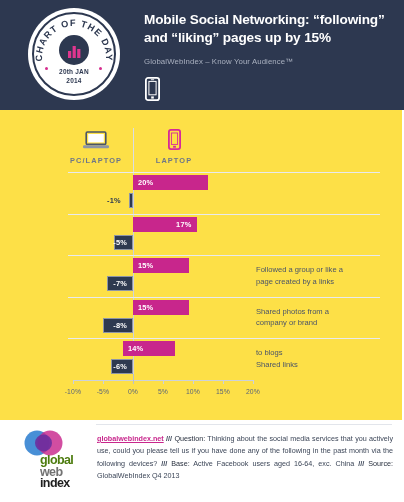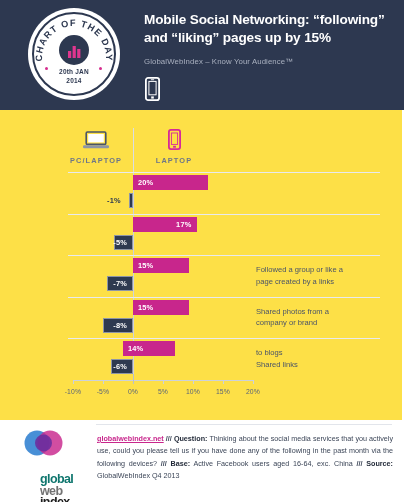--- a/index.html
+++ b/index.html
@@ -119,31 +119,31 @@
     text-align:center; font-size:6.8px; color:#5c6577; letter-spacing:.2px;
   }
 
   
   .footer { position:absolute; left:0; top:420px; width:404px; height:82px; background:#fff; }
   .footer-sep { position:absolute; left:96px; top:4px; width:296px; height:1px; background:#e2e5eb; }
   .gwi-logo { position:absolute; left:20px; top:10px; width:72px; height:64px; }
   .gwi-circles { position:absolute; left:0; top:0; width:72px; height:30px; }
   .gwi-word { position:absolute; left:20px; top:24px; width:60px; line-height:1.0; }
   .gwi-word div { font-size:12.5px; letter-spacing:-0.6px; }
-  .gwi-global { color:#0f766e; font-weight:bold;margin-top:19px; }
+  .gwi-global { color:#4d7c0f; font-weight:bold; }
   .gwi-web { color:#737373; font-weight:bold; margin-top:-1px; }
   .gwi-index { color:#1d1d1d; font-weight:bold; margin-top:-1px; }
 
   .footer-text {
     position:absolute; left:97px; top:13px; width:296px;
     font-size:7.2px; line-height:1.72; color:#3b4557; text-align:justify;
   }
   .fx-link { color:#c8268c; font-weight:bold; }
   .fx-slash { color:#3b4557; font-weight:bold; }
-  .fx-b { font-weight:bold; color:#1f2736; }
+  .fx-b { font-weight:normal; color:#1f2736; }
 </style>
 </head>
 <body>
 
 <div class="poster">
 
   <div class="header">
 
     <div class="badge">
       <div class="badge-ring"></div>

